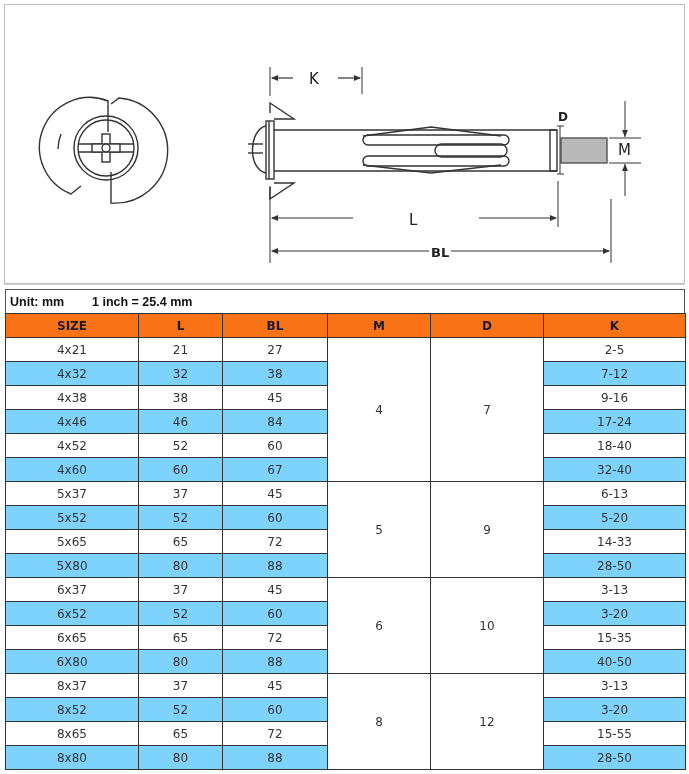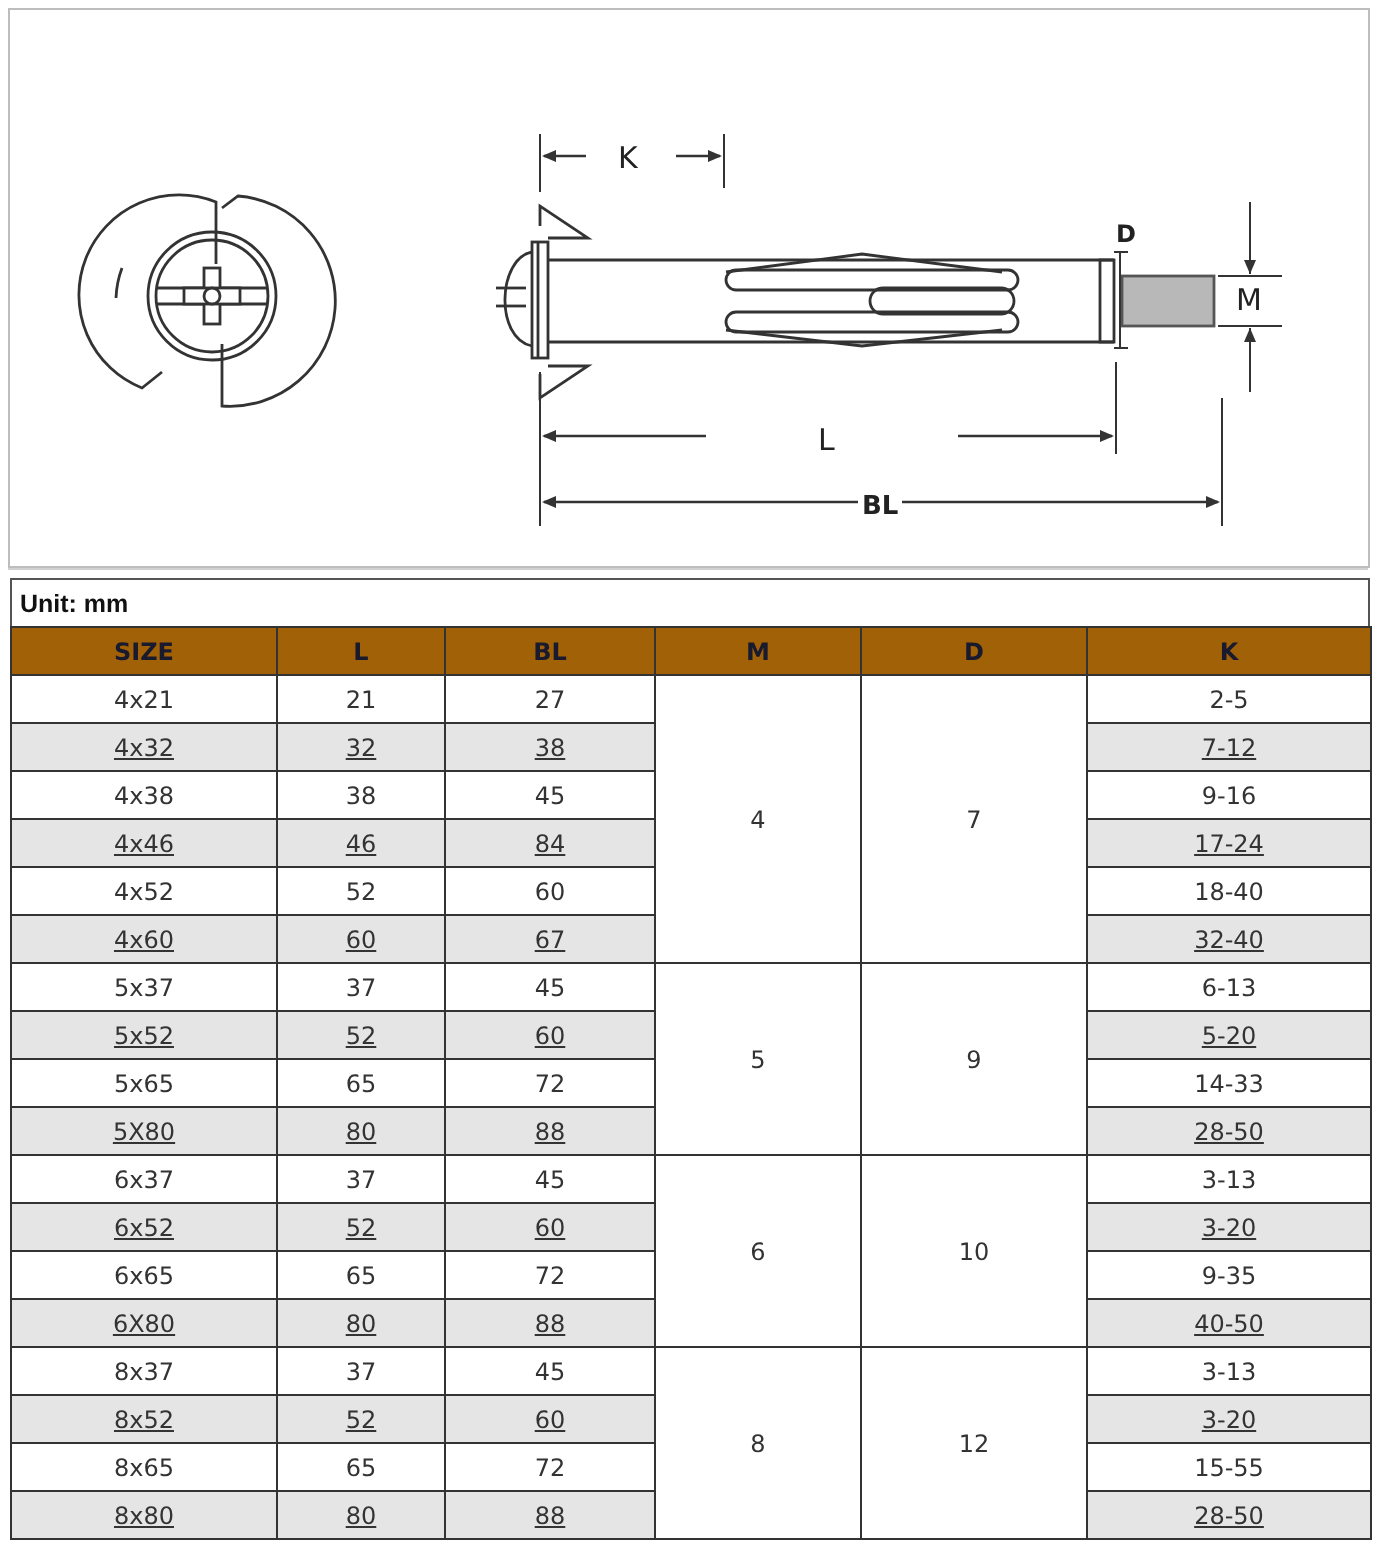--- a/index.html
+++ b/index.html
@@ -4,22 +4,22 @@
 <style>
   html,body{margin:0;padding:0;background:#fff;}
   body{width:689px;height:774px;position:relative;overflow:hidden;font-family:"DejaVu Sans",sans-serif;}
   .diagram{position:absolute;left:4px;top:4px;width:679px;height:278px;border:1px solid #bdbdbd;background:#fff;}
   .diagram svg{position:absolute;left:0;top:0;}
   .sep{position:absolute;left:4px;top:284px;width:680px;height:1px;background:#d0d0d0;}
   .unitbar{position:absolute;left:5px;top:289px;width:678px;height:24px;border:1px solid #555;border-bottom:none;background:#fff;font-family:Liberation Sans, sans-serif;font-weight:bold;font-size:12.5px;color:#111;line-height:24px;}
   .unitbar span{position:absolute;top:0;}
   table.spec{position:absolute;left:5px;top:313px;border-collapse:collapse;font-family:"DejaVu Sans",sans-serif;font-size:12px;color:#333;table-layout:fixed;}
   table.spec th,table.spec td{border:1px solid #333;text-align:center;padding:0;height:23px;}
-  table.spec th{background:#a16207;font-weight:bold;color:#1a1a2e;font-size:12px;}
-  table.spec tr.alt td.stripe{background:#e5e5e5;text-decoration:underline;}
+  table.spec th{background:#f97316;font-weight:bold;color:#1a1a2e;font-size:12px;}
+  table.spec tr.alt td.stripe{background:#7dd3fc;}
   table.spec td.merged{background:#fff;vertical-align:middle;}
 </style>
 </head>
 <body>
 
 <div class="diagram">
   <svg width="679" height="278" viewBox="4 4 679 278" xmlns="http://www.w3.org/2000/svg">
     <g fill="none" stroke="#333" stroke-width="1.4">
 
       <g>
@@ -100,20 +100,21 @@
       <text x="557" y="120" font-size="12" font-weight="bold">D</text>
       <text x="617" y="154" font-size="15">M</text>
     </g>
   </svg>
 </div>
 
 <div class="sep"></div>
 
 <div class="unitbar">
   <span style="left:4px">Unit: mm</span>
+  <span style="left:86px">1 inch = 25.4 mm</span>
 </div>
 
 <table class="spec" id="spec-table">
   <colgroup>
     <col style="width:133px">
       <col style="width:84px">
       <col style="width:105px">
     <col style="width:103px">
       <col style="width:113px">
       <col style="width:142px">
@@ -204,21 +205,21 @@
       <tr class="alt">
         <td class="stripe">6x52</td>
         <td class="stripe">52</td>
         <td class="stripe">60</td>
         <td class="stripe">3-20</td>
       </tr>
       <tr>
         <td class="stripe">6x65</td>
         <td class="stripe">65</td>
         <td class="stripe">72</td>
-        <td class="stripe">9-35</td>
+        <td class="stripe">15-35</td>
       </tr>
       <tr class="alt">
         <td class="stripe">6X80</td>
         <td class="stripe">80</td>
         <td class="stripe">88</td>
         <td class="stripe">40-50</td>
       </tr>
       <tr>
         <td class="stripe">8x37</td>
         <td class="stripe">37</td>

